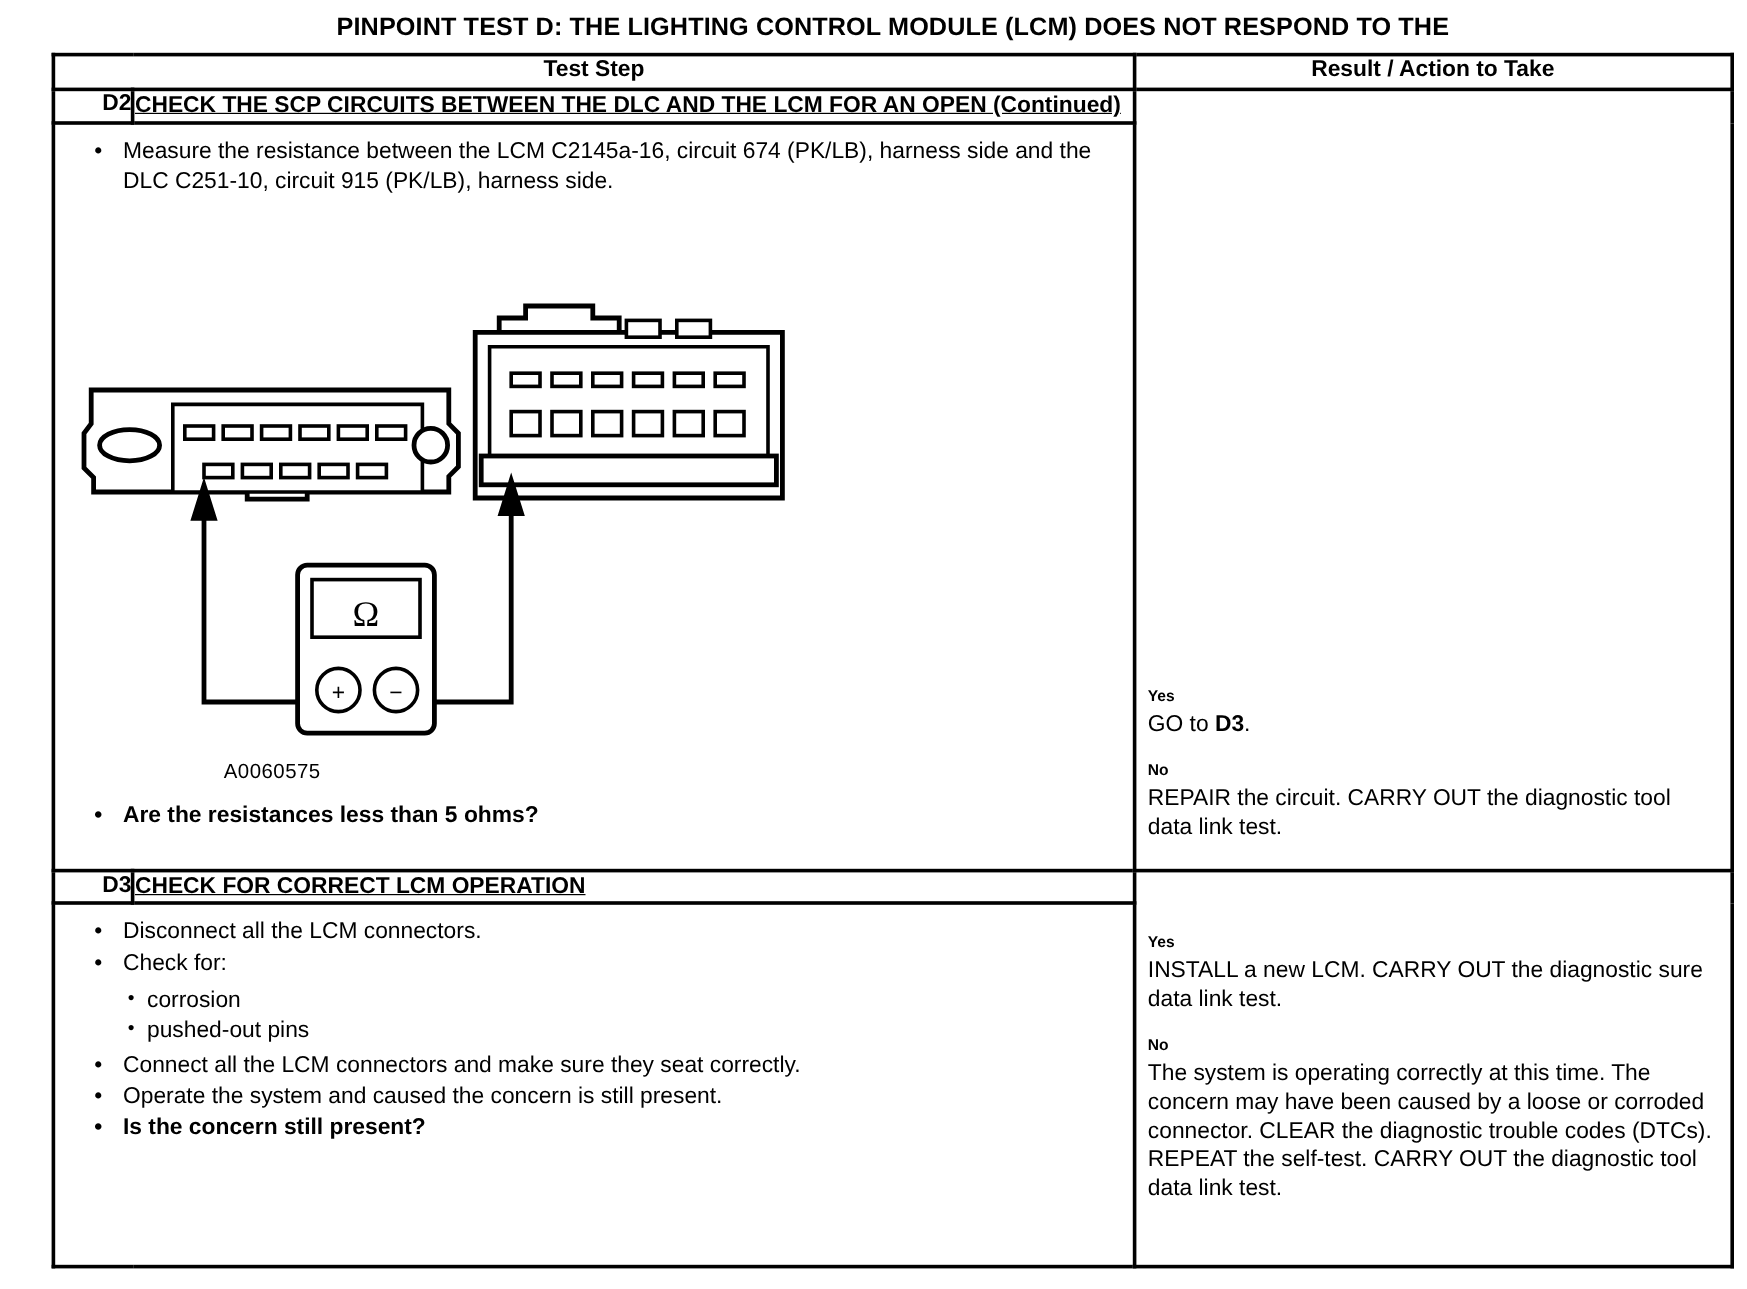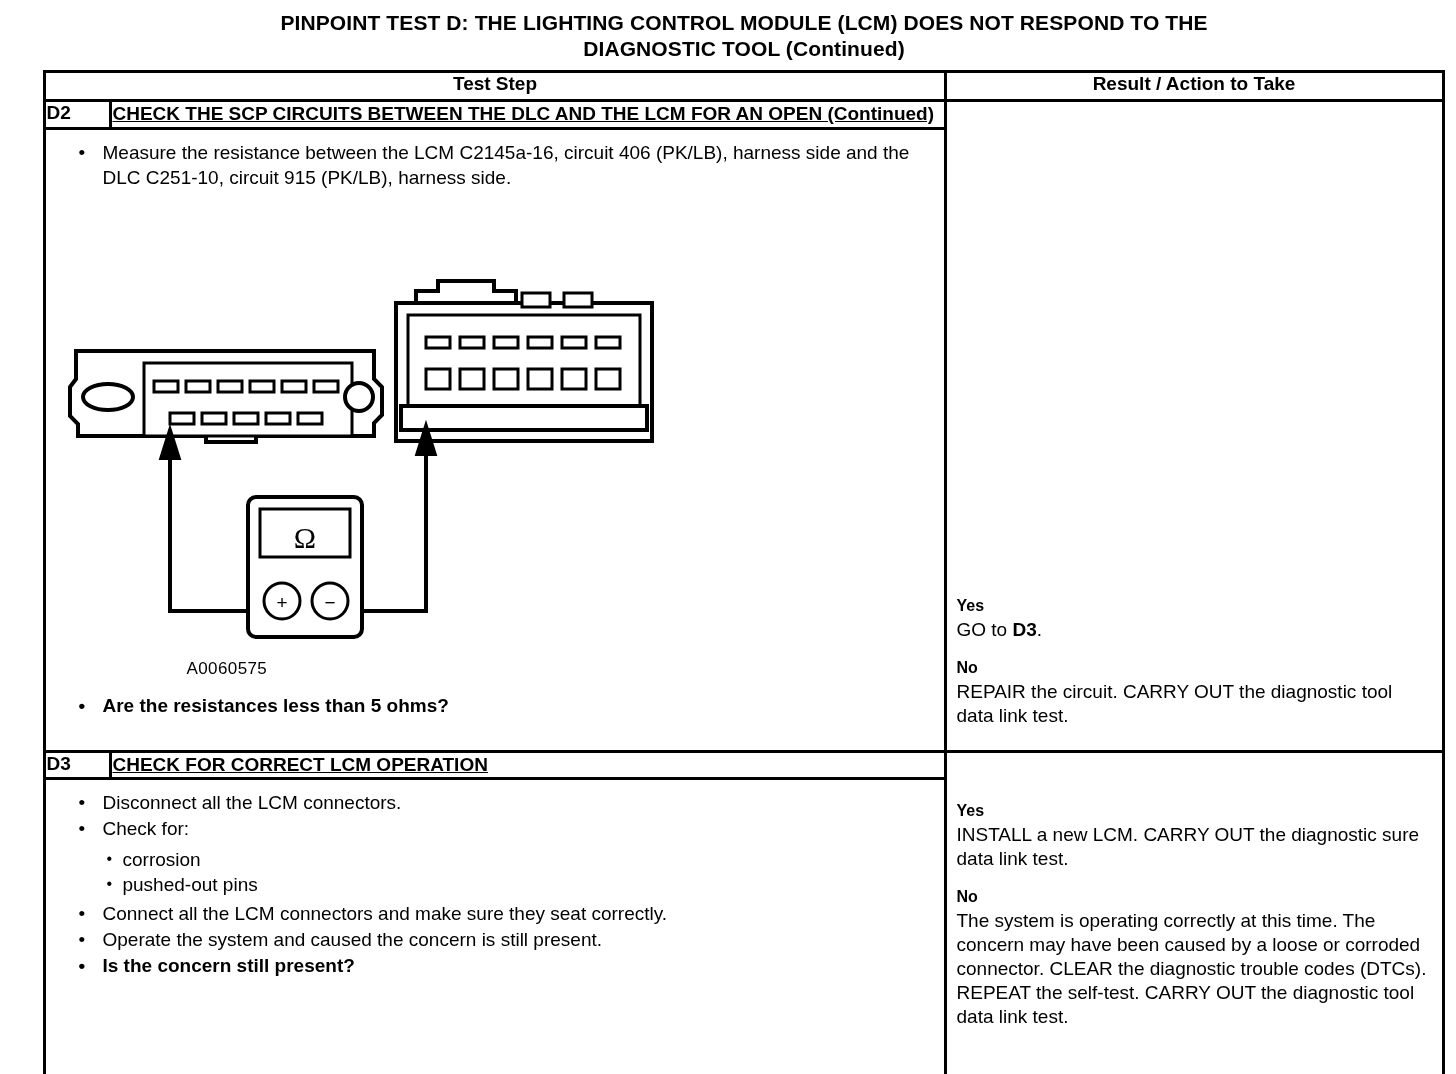--- a/index.html
+++ b/index.html
@@ -46,21 +46,21 @@
   }
   th.col-head {
     font-size: 19px;
     font-weight: bold;
     padding: 6px 0 6px 0;
     height: 26px;
   }
   .cell-pad { padding: 6px 10px 8px 10px; }
 
   .step-id {
-    text-align: left;
+    text-align: right;
     font-weight: bold;
     font-size: 19px;
     padding-top: 7px;
   }
   .step-head {
     font-weight: bold;
     font-size: 19px;
     line-height: 24px;
     padding: 7px 8px 7px 12px;
     text-decoration: underline;
@@ -94,21 +94,21 @@
     position: relative;
     padding-left: 66px;
   }
   .subbullets li .bullet-dot {
     position: absolute;
     left: 50px;
     top: -1px;
     font-size: 16px;
   }
   .result-block { font-size: 19px; line-height: 24px; }
-  .result-label { font-weight: bold; font-size: 16px; display: block; }
+  .result-label { font-weight: bold; font-size: 13px; display: block; }
   .result-text { display: block; margin-bottom: 14px; }
   b.inline { font-weight: bold; }
 
   
   .figure {
     position: relative;
     width: 100%;
     height: 500px;
   }
   .fig-id {
@@ -120,21 +120,20 @@
   }
   svg.diagram { position: absolute; left: 0; top: 0; }
 </style>
 </head>
 <body>
 
 <div class="page">
 
   <div class="doc-title">
     <span>PINPOINT TEST D: THE LIGHTING CONTROL MODULE (LCM) DOES NOT RESPOND TO THE</span>
-    <span class="line2">DIAGNOSTIC TOOL (Continued)</span>
   </div>
 
   <table class="main">
     <colgroup>
       <col style="width:66px">
       <col style="width:834px">
       <col style="width:498px">
     </colgroup>
     <thead>
       <tr>
@@ -157,21 +156,21 @@
               <span class="result-label">No</span>
               <span class="result-text">REPAIR the circuit. CARRY OUT the diagnostic tool data link test.</span>
             </div>
           </div>
         </td>
       </tr>
       <tr>
         <td colspan="2" style="border-top:3px solid #000;">
           <div class="cell-pad" style="padding-top:10px;">
             <ul class="bullets">
-              <li><span class="bullet-dot">•</span><span>Measure the resistance between the LCM C2145a-16, circuit 406 (PK/LB), harness side and the DLC C251-10, circuit 915 (PK/LB), harness side.</span></li>
+              <li><span class="bullet-dot">•</span><span>Measure the resistance between the LCM C2145a-16, circuit 674 (PK/LB), harness side and the DLC C251-10, circuit 915 (PK/LB), harness side.</span></li>
             </ul>
 
             <div class="figure">
               <svg class="diagram" width="834" height="500" viewBox="0 0 834 500">
                 <g fill="none" stroke="#000" stroke-width="4">
 
                   <path d="M20 160 L20 188 L14 196 L14 225 L22 233 L22 245 L150 245 L150 251 L200 251 L200 245 L318 245 L318 232 L326 224 L326 196 L318 188 L318 160 Z" fill="#ffffff" stroke="#000" stroke-width="4"></path>
 
                   <path d="M88 172 L88 245 L296 245 L296 172 Z" fill="#ffffff" stroke="#000" stroke-width="3"></path>
 

